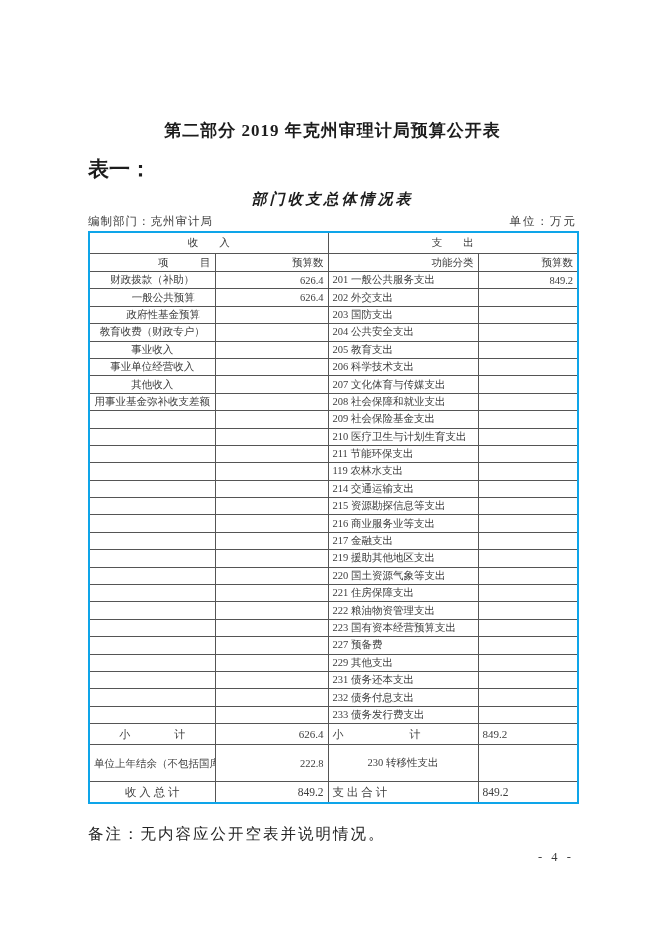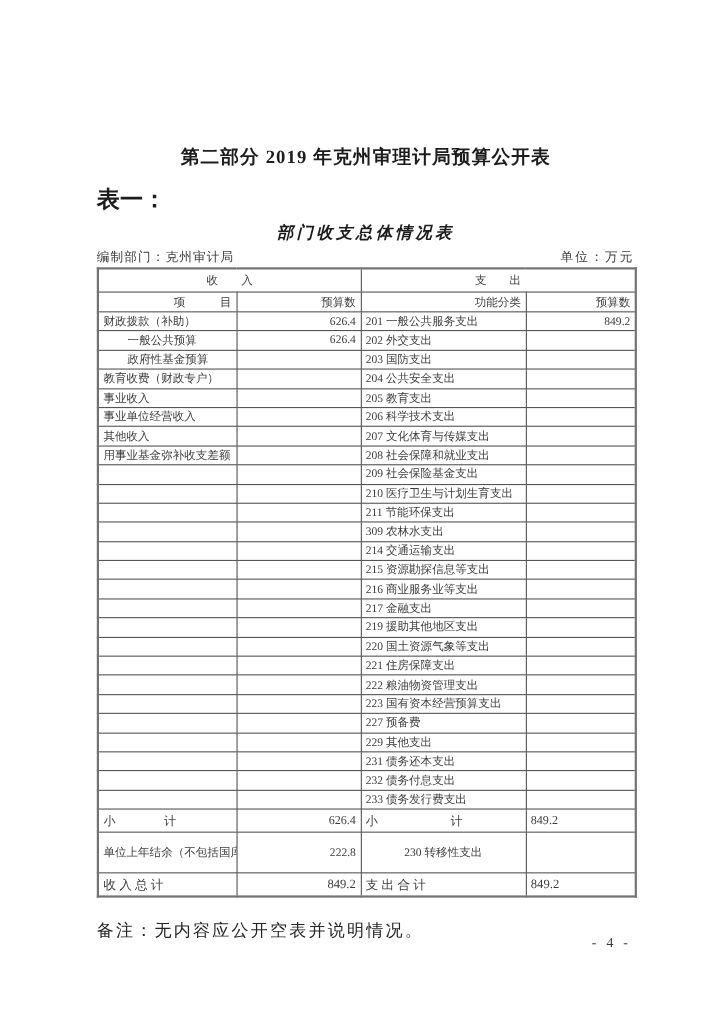--- a/index.html
+++ b/index.html
@@ -6,21 +6,21 @@
   .page {
     position: relative;
     width: 662px;
     height: 936px;
     margin: 0 auto;
     background: #ffffff;
     font-family: "Liberation Serif", "DejaVu Serif", serif;
     color: #2b2b2b;
     overflow: hidden;
   }
-  .content { position: absolute; left: 88px; top: 16px; width: 489px; }
+  .content { position: absolute; left: 88px; top: 4px; width: 489px; }
 
   .main-title {
     margin-top: 115px;
     text-align: center;
     font-size: 17px;
     font-weight: bold;
     letter-spacing: 1px;
     color: #1c1c1c;
     white-space: nowrap;
   }
@@ -48,36 +48,36 @@
     letter-spacing: 1px;
     color: #3a3a3a;
   }
   .meta-row .unit { letter-spacing: 2px; }
 
   table.budget {
     margin-top: 2px;
     border-collapse: collapse;
     table-layout: fixed;
     width: 489px;
-    border: 2px solid #737373;
+    border: 2px solid #0ea5e9;
     padding-left: 12px;
   }
   table.budget th, table.budget td {
     border: 1px solid #555555;
     padding: 0 4px;
     font-weight: normal;
     font-size: 10.5px;
     color: #3d3d3d;
     overflow: hidden;
     white-space: nowrap;
   }
   th.group-h { height: 20px; font-size: 12.5px; text-align: center; color: #333; }
   th.col-h   { height: 17px; font-size: 11px;   text-align: right; color: #3a3a3a; }
   .r-data td { height: 16.4px; }
-  td.c-item   { text-align: left; padding-left: 4px; }
+  td.c-item   { text-align: center; padding-left: 4px; }
   td.c-item.indent { padding-left: 26px; }
   td.c-num    { text-align: right; padding-right: 8px; }
   td.c-exp    { text-align: left; padding-left: 6px; }
   td.c-expnum { text-align: right; padding-right: 8px; }
 
   tr.r-subtotal td { height: 20px; font-size: 11px; }
   tr.r-carryover td { height: 36px; font-size: 10.5px; }
   tr.r-total td { height: 20px; font-size: 11.5px; }
   td.c-carry-label {
     white-space: pre-line;
@@ -202,21 +202,21 @@
           </tr>
           <tr class="r-data">
             <td class="c-item"></td>
             <td class="c-num"></td>
             <td class="c-exp">211 节能环保支出</td>
             <td class="c-expnum"></td>
           </tr>
           <tr class="r-data">
             <td class="c-item"></td>
             <td class="c-num"></td>
-            <td class="c-exp">309 农林水支出</td>
+            <td class="c-exp">119 农林水支出</td>
             <td class="c-expnum"></td>
           </tr>
           <tr class="r-data">
             <td class="c-item"></td>
             <td class="c-num"></td>
             <td class="c-exp">214 交通运输支出</td>
             <td class="c-expnum"></td>
           </tr>
           <tr class="r-data">
             <td class="c-item"></td>

